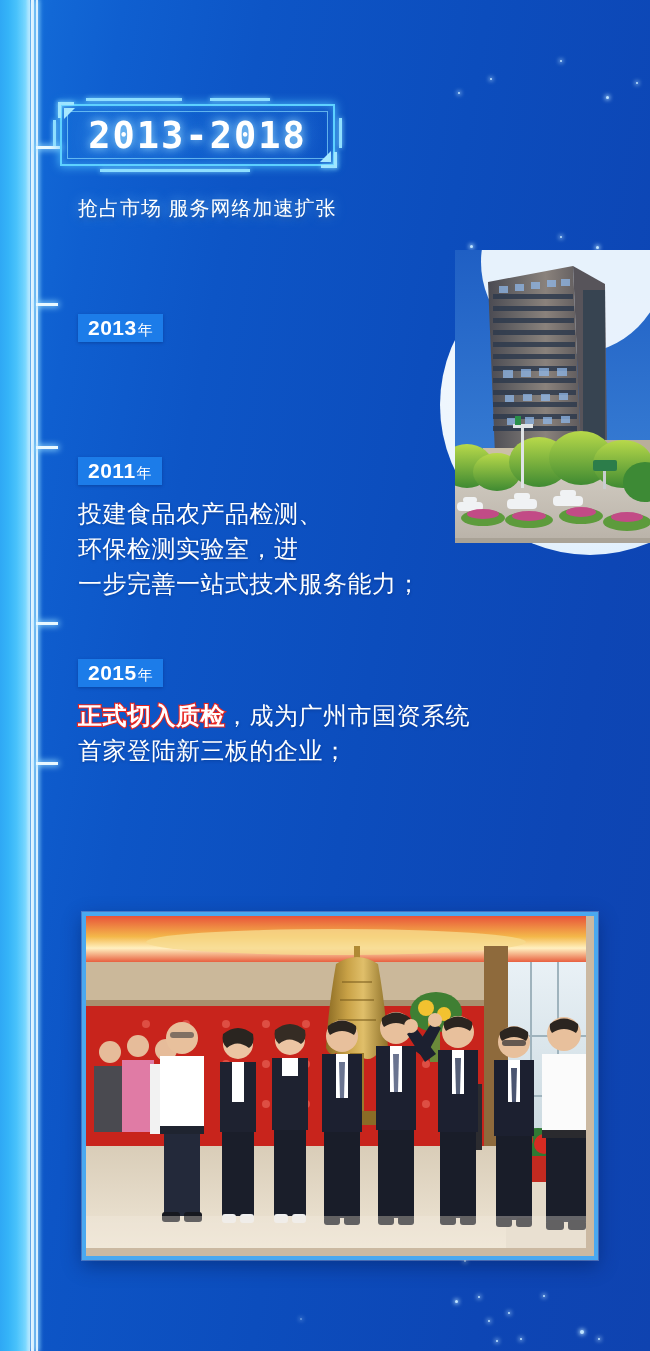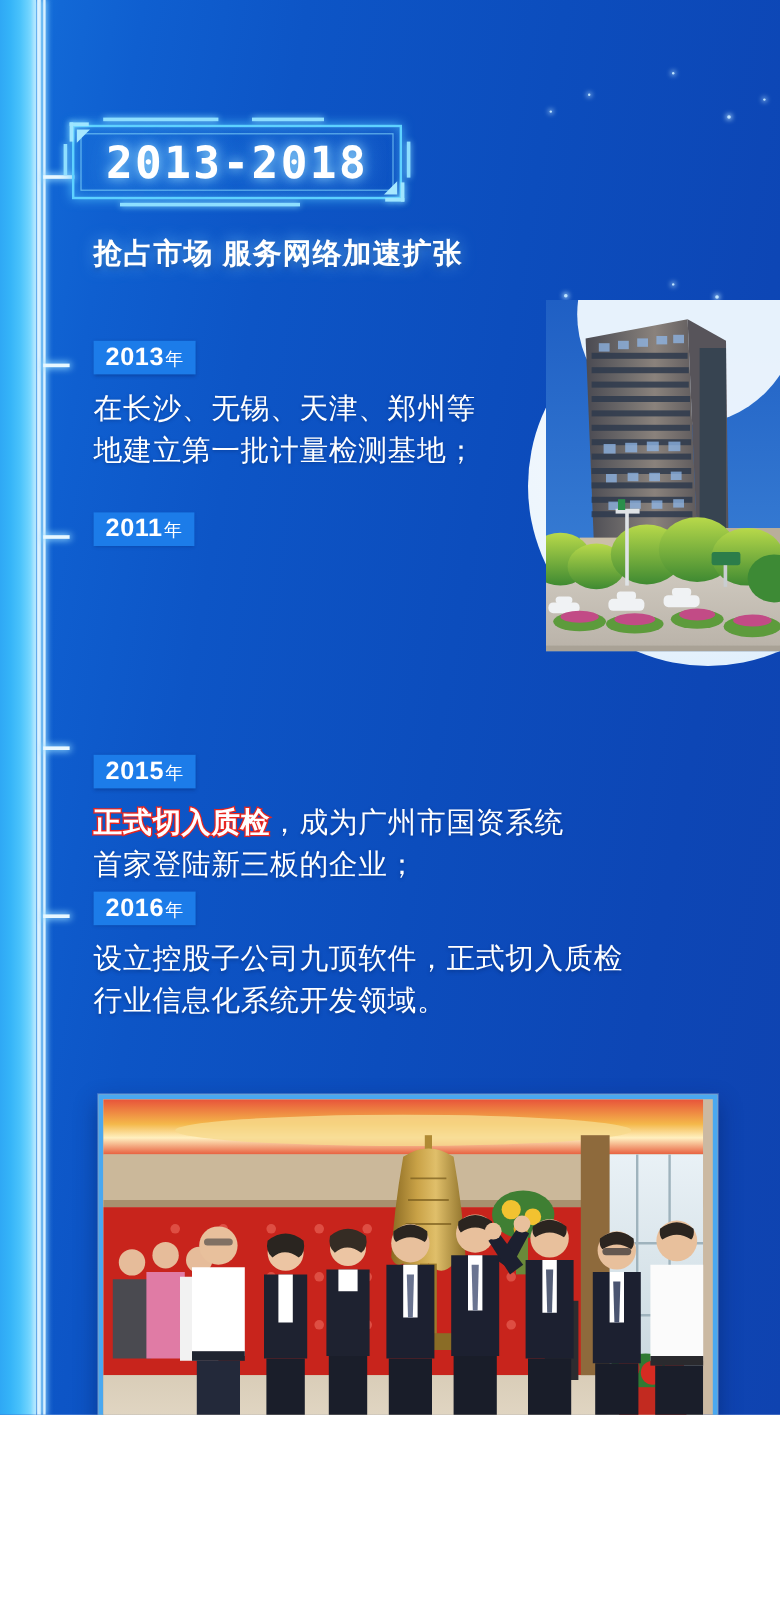--- a/index.html
+++ b/index.html
@@ -2,21 +2,21 @@
 <html><head>
 <meta charset="utf-8">
 <style>
   html,body{margin:0;padding:0;}
   body{
     width:650px;height:1351px;
     font-family:"Liberation Sans","DejaVu Sans",sans-serif;
     overflow:hidden;
   }
   .poster{
-    position:relative;width:650px;height:1179px;overflow:hidden;
+    position:relative;width:650px;height:1351px;overflow:hidden;
     background:linear-gradient(100deg,#1a7ce0 0%,#1268d6 6%,#0f5fd0 14%,#0d55c6 30%,#0c4dbd 55%,#0d46b5 80%,#0f43b0 100%);
   }
   
   .edge-glow{
     position:absolute;left:0;top:0;width:30px;height:100%;
     background:linear-gradient(90deg,#2fa8f5 0%,#35b4f8 28%,#49c2fb 55%,#79d8ff 86%,#cfefff 100%);
   }
   .edge-line{
     position:absolute;left:31px;top:0;width:3px;height:100%;
     background:#eaf7ff;box-shadow:0 0 6px 2px rgba(160,225,255,.9);
@@ -75,26 +75,26 @@
     text-shadow:0 0 10px rgba(160,225,255,.95),0 0 22px rgba(90,180,255,.8);
   }
   
   .era-connector{
     position:absolute;left:36px;top:146px;width:26px;height:3px;
     background:#e8f8ff;box-shadow:0 0 6px 1px rgba(150,220,255,.95);
   }
   
   .headline{
     position:absolute;left:78px;top:195px;width:520px;
-    font-size:24px;font-weight:bold;color:#ffffff;letter-spacing:1px;
+    font-size:20px;font-weight:normal;color:#ffffff;letter-spacing:1px;
     text-shadow:0 0 12px rgba(120,200,255,.75),0 2px 4px rgba(0,40,110,.55);
     white-space:nowrap;
   }
   
-  .year-block{position:absolute;left:78px;}
+  .year-block{position:absolute;left:78px;margin-top:30px;}
   .year-badge{
     display:inline-block;background:#1c7ce9;
     padding:3px 10px 4px 10px;line-height:1;
     box-shadow:0 1px 3px rgba(0,30,90,.35);
   }
   .year-badge .num{font-size:21px;font-weight:bold;color:#ffffff;letter-spacing:.5px;}
   .year-badge .suffix{font-size:15px;color:#ffffff;margin-left:1px;}
   .body-text{
     margin-top:11px;color:#ffffff;font-size:24px;line-height:35px;
     letter-spacing:.5px;text-shadow:0 1px 3px rgba(0,35,100,.45);
@@ -286,45 +286,39 @@
         <ellipse cx="172" cy="267" rx="16" ry="5" fill="#c24b86"></ellipse>
       </g>
       <rect x="0" y="288" width="195" height="5" fill="#a9a296"></rect>
     </svg>
   </div>
 
   <div class="year-block" style="top:284px;">
     <div class="year-badge">
       <span class="num">2013</span><span class="suffix">年</span>
     </div>
-    <div class="body-text">在长沙、无锡、天津、郑州等
-地建立第一批计量检测基地；</div>
   </div>
 
   <div class="year-block" style="top:427px;">
     <div class="year-badge">
       <span class="num">2011</span><span class="suffix">年</span>
     </div>
+    <div class="body-text">投建食品农产品检测、
+环保检测实验室，进
+一步完善一站式技术服务能力；</div>
   </div>
 
   <div class="year-block" style="top:629px;">
     <div class="year-badge">
       <span class="num">2015</span><span class="suffix">年</span>
     </div>
     <div class="body-text"><span class="hl-red">正式切入质检</span><span>，成为广州市国资系统
 首家登陆新三板的企业；</span></div>
   </div>
 
-  <div class="year-block" style="top:743px;">
-    <div class="year-badge">
-      <span class="num">2016</span><span class="suffix">年</span>
-    </div>
-    <div class="body-text">设立控股子公司九顶软件，正式切入质检
-行业信息化系统开发领域。</div>
-  </div>
 
   <div class="photo-group">
     <svg width="500" height="332" viewBox="0 0 500 332" preserveAspectRatio="none">
       <defs>
         <linearGradient id="ceil" x1="0" y1="0" x2="0" y2="1">
           <stop offset="0" stop-color="#e8533a"></stop>
             <stop offset="0.45" stop-color="#f4b84a"></stop>
           <stop offset="0.7" stop-color="#fff0c0"></stop>
             <stop offset="1" stop-color="#e8603f"></stop>
         </linearGradient>

